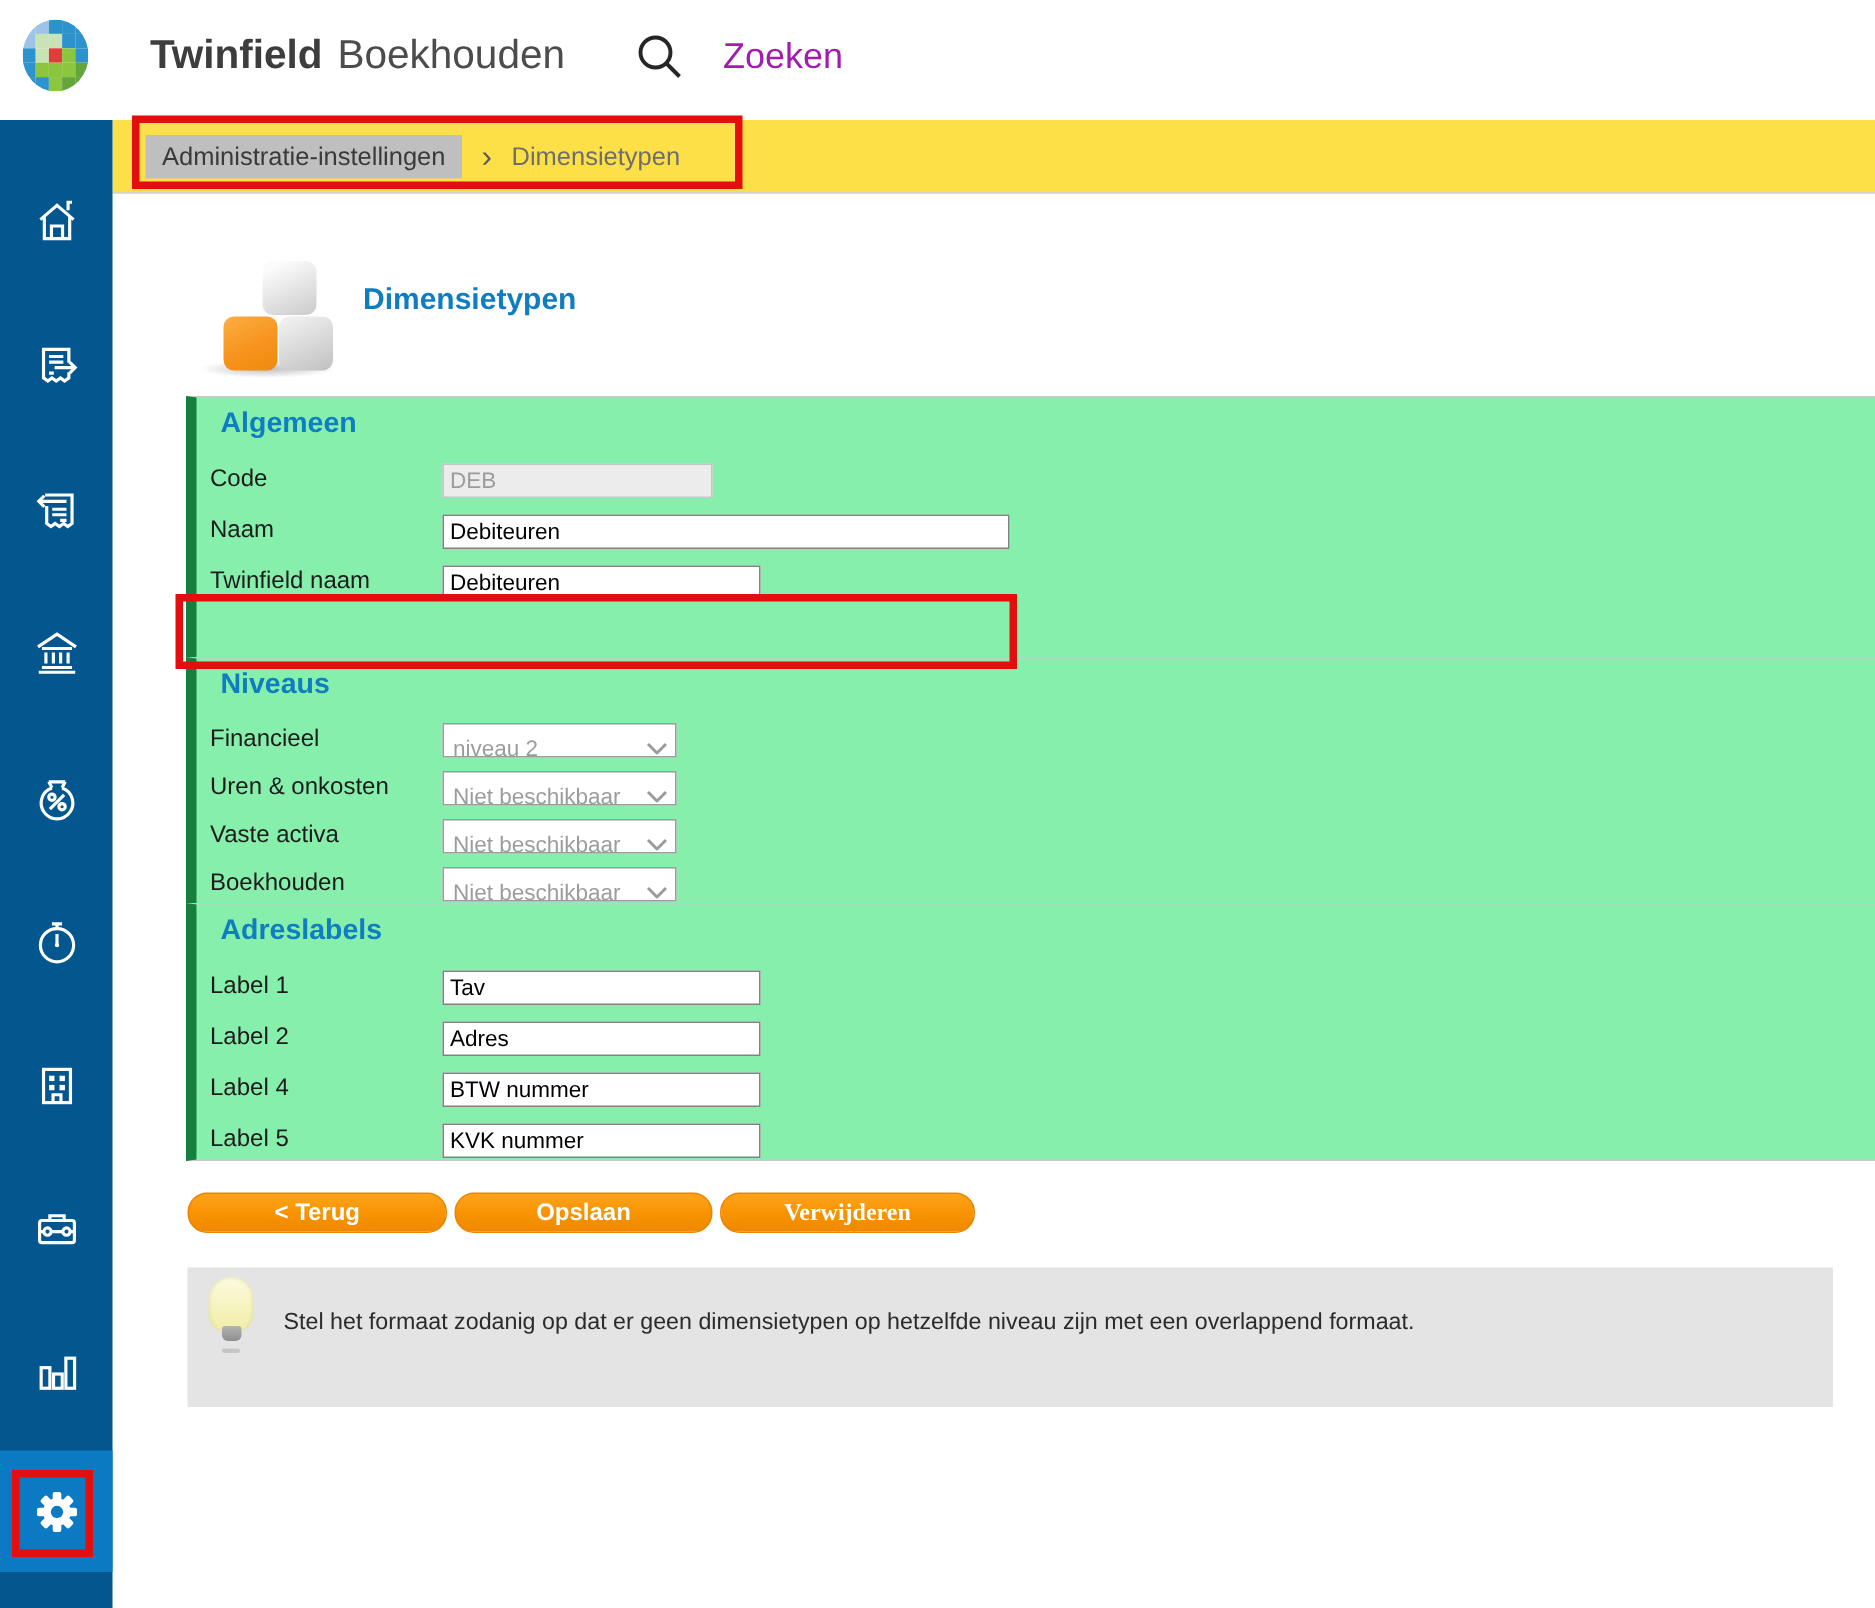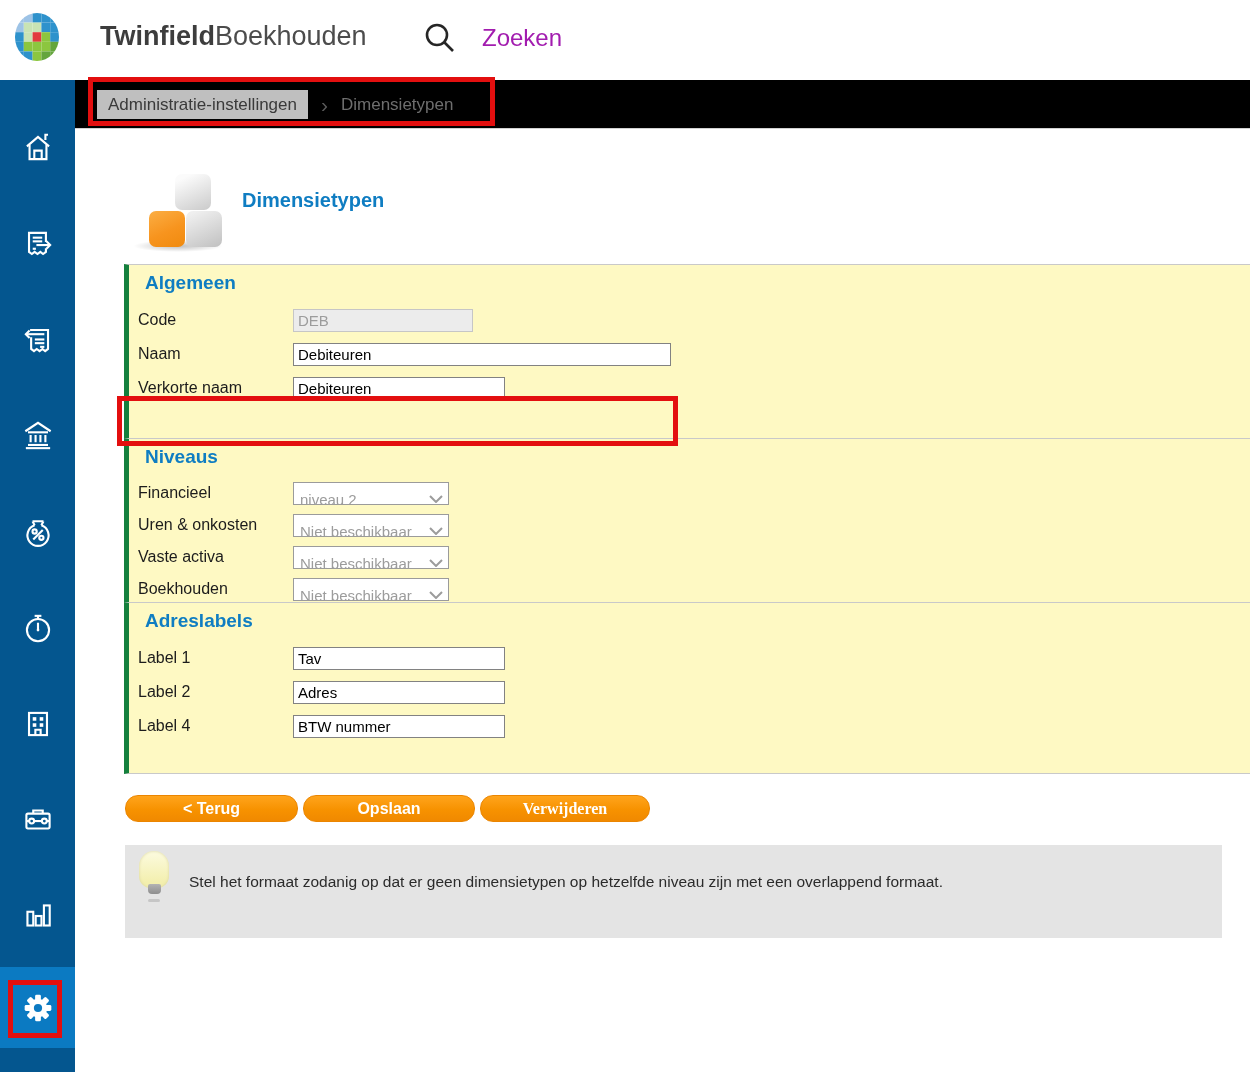--- a/index.html
+++ b/index.html
@@ -4,47 +4,47 @@
 <style>
   * { margin:0; padding:0; box-sizing:border-box; }
   html,body { background:#fff; }
   #app {
     position:relative; width:1250px; height:1072px; overflow:hidden;
     background:#fff; font-family:"Liberation Sans", sans-serif;
   }
   
   .top-header { position:absolute; left:0; top:0; width:1250px; height:80px; background:#fff; z-index:5; }
   .logo { position:absolute; left:15px; top:13px; width:44px; height:48px; border-radius:50%; overflow:hidden; cursor:pointer; }
-  .brand { position:absolute; left:100px; top:21px; display:flex; align-items:baseline; font-size:27px; }
+  .brand { position:absolute; left:100px; top:21px; display:flex; align-items:baseline; gap:10px; font-size:27px; }
   .brand .b1 { font-weight:bold; color:#3D3D3D; }
   .brand .b2 { font-weight:normal; color:#4C4C4C; }
   .search { position:absolute; left:422px; top:19px; display:flex; align-items:center; gap:24px; cursor:pointer; }
   .search .search-label { font-size:24px; color:#a21caf; }
   
   .sidebar { position:absolute; left:0; top:80px; width:75px; height:992px; background:#04568F; z-index:4; }
   .nav-item { position:absolute; left:0; width:75px; height:96px; display:flex; align-items:center; justify-content:center; cursor:pointer; }
   .nav-item.selected { background:#0B7AC2; height:81px; }
   
-  .crumb-bar { position:absolute; left:75px; top:80px; width:1175px; height:49px; background:#000000; border-bottom:1px solid #D2D2D2; z-index:3; }
+  .crumb-bar { position:absolute; left:75px; top:80px; width:1175px; height:49px; background:#fde047; border-bottom:1px solid #D2D2D2; z-index:3; }
   .crumbs { position:absolute; left:22px; top:10px; height:29px; display:flex; align-items:center; gap:13px; }
   .crumb-chip { background:#BFBFBF; color:#3A3A3A; font-size:17px; line-height:29px; padding:0 11px; cursor:pointer; }
   .crumb-sep { font-size:21px; color:#5A5A5A; line-height:29px; }
   .crumb-current { font-size:17px; color:#6E6E6E; }
   
   .blocks-icon { position:absolute; left:133px; top:166px; width:92px; height:88px; }
   .blocks-icon .shadow { position:absolute; left:0; top:74px; width:90px; height:12px;
      background:radial-gradient(ellipse at center, rgba(0,0,0,0.25) 0%, rgba(0,0,0,0) 70%); }
   .blk { position:absolute; width:36px; height:36px; border-radius:7px; }
   .blk-top   { left:42px; top:8px;  background:linear-gradient(155deg,#FBFBFB 15%,#CDCDCD 95%); }
   .blk-left  { left:16px; top:45px; background:linear-gradient(155deg,#FBAE44 0%,#F7941E 55%,#F08A0E 100%); }
   .blk-right { left:53px; top:45px; background:linear-gradient(155deg,#EFEFEF 10%,#C3C3C3 95%); }
   .page-title { position:absolute; left:242px; top:189px; font-size:20px; font-weight:bold; color:#0F7DC2; }
   
-  .section { position:absolute; left:124px; width:1126px; background:#fef9c3;
-     border-top:1px solid #C9C9C9; border-left:5px solid #15803d; }
+  .section { position:absolute; left:124px; width:1126px; background:#86efac;
+     border-top:1px solid #C9C9C9; border-left:7px solid #15803d; }
   #sec-algemeen { top:264px; height:174px; }
   #sec-niveaus  { top:438px; height:164px; }
   #sec-adres    { top:602px; height:172px; border-bottom:1px solid #C9C9C9; }
   .sec-heading { margin:7px 0 0 16px; font-size:19px; font-weight:bold; color:#0F7DC2; }
   .rows { margin-top:9px; }
   .row { display:flex; align-items:center; padding-left:9px; height:34px; }
   #sec-niveaus .row { height:32px; }
   .row label { width:155px; font-size:16px; color:#1C1C1C; }
   .tf-input { height:23px; border:1px solid #828282; font-size:15px; padding:0 4px;
      font-family:inherit; color:#000; background:#fff; outline:none; }
@@ -242,21 +242,21 @@
     <div class="rows">
       <div class="row">
         <label>Code</label>
         <input class="tf-input w180" type="text" disabled="" value="DEB" style="">
       </div>
       <div class="row">
         <label>Naam</label>
         <input class="tf-input w378" type="text" value="Debiteuren" style="">
       </div>
       <div class="row">
-        <label>Verkorte naam</label>
+        <label>Twinfield naam</label>
         <input class="tf-input w212" type="text" value="Debiteuren" style="">
       </div>
     </div>
   </div>
 
   <div class="section" id="sec-niveaus">
     <div class="sec-heading">Niveaus</div>
     <div class="rows">
       <div class="row">
         <label>Financieel</label>
@@ -305,20 +305,24 @@
         <input class="tf-input w212" type="text" value="Tav" style="">
       </div>
       <div class="row">
         <label>Label 2</label>
         <input class="tf-input w212" type="text" value="Adres" style="">
       </div>
       <div class="row">
         <label>Label 4</label>
         <input class="tf-input w212" type="text" value="BTW nummer" style="">
       </div>
+      <div class="row">
+        <label>Label 5</label>
+        <input class="tf-input w212" type="text" value="KVK nummer" style="">
+      </div>
     </div>
   </div>
 
   <div class="btn-row">
     <button class="btn btn-back">&lt; Terug</button>
     <button class="btn btn-save">Opslaan</button>
     <button class="btn btn-delete">Verwijderen</button>
   </div>
 
   <div class="info-box">

